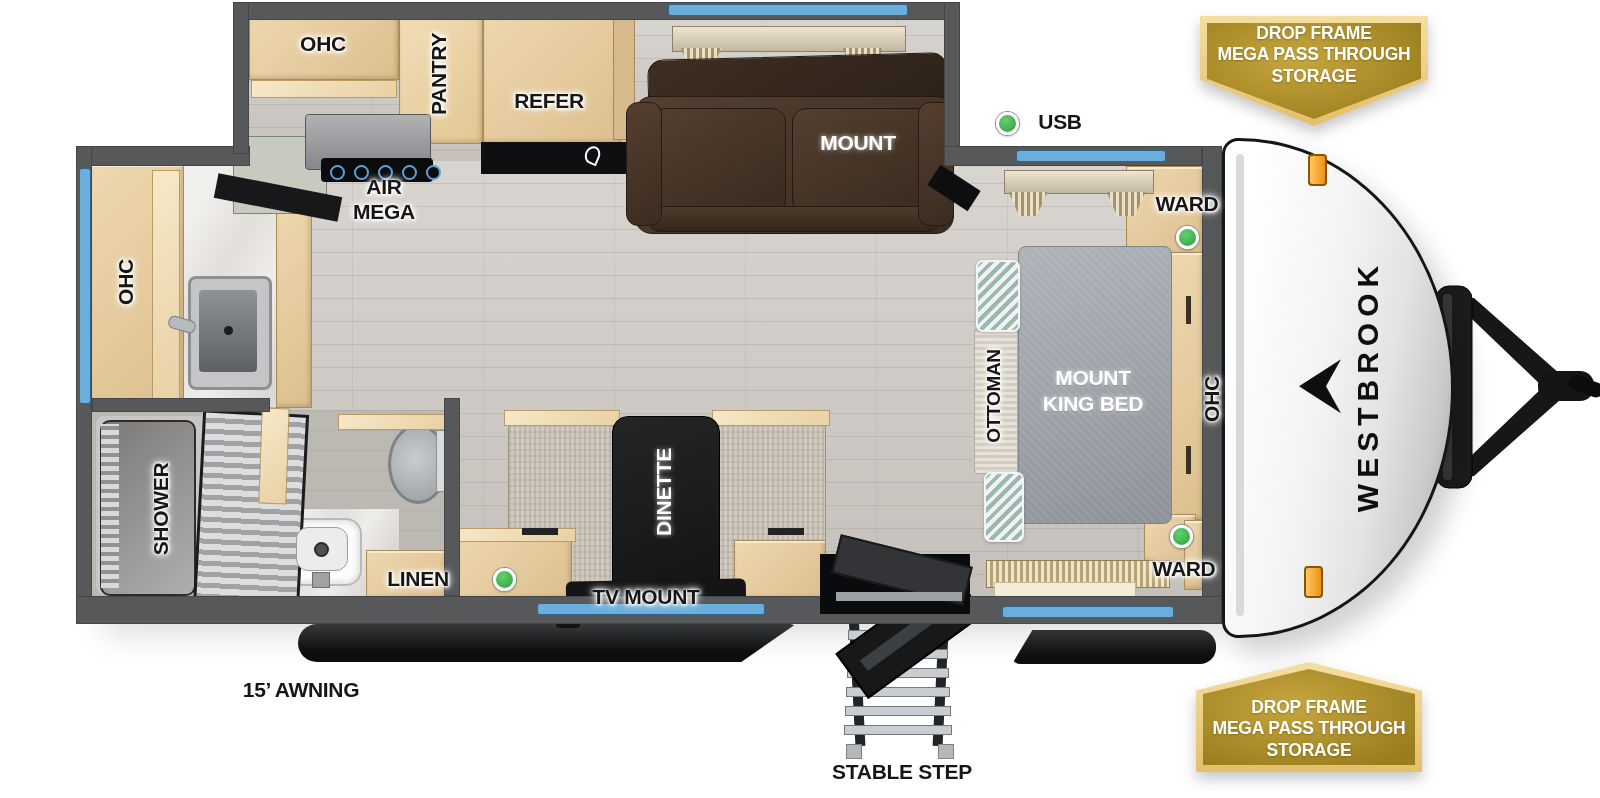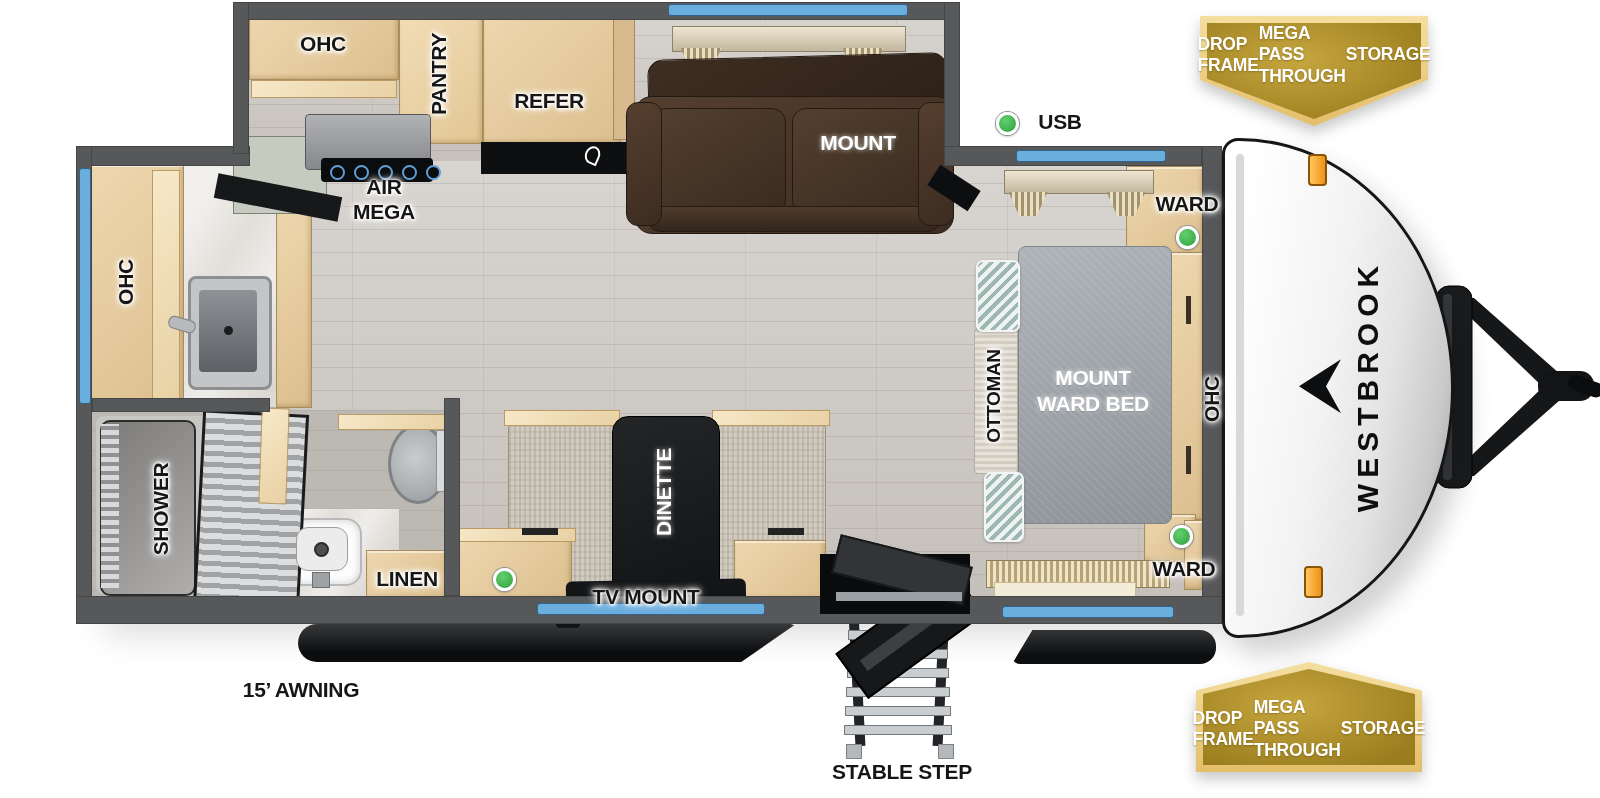--- a/index.html
+++ b/index.html
@@ -34,21 +34,21 @@
   .wlbl{color:#fff;text-shadow:0 0 5px rgba(255,255,255,.8),0 1px 2px rgba(0,0,0,.35)}
   .gdot{position:absolute;width:17px;height:17px;border-radius:50%;z-index:55;
         background:radial-gradient(circle at 38% 32%,#62d06e,#2f9e3d);border:3px solid #fff;
         box-shadow:0 0 0 1px #8d9493,0 1px 3px rgba(0,0,0,.35)}
   
   .badge{position:absolute;z-index:70;filter:drop-shadow(0 7px 7px rgba(0,0,0,.22))}
   .bshape{position:absolute;inset:0;background:linear-gradient(180deg,#f4dfa0,#e4be6a)}
   .bfill{position:absolute;inset:7px;background:radial-gradient(ellipse at 42% 38%,#c6a63f,#9a7d1d 85%)}
   .bdown{clip-path:polygon(0 0,100% 0,100% 58%,50% 100%,0 58%)}
   .bup{clip-path:polygon(50% 0,100% 26%,100% 100%,0 100%,0 26%)}
-  .btxt{position:absolute;inset:0;display:flex;flex-direction:row;align-items:center;justify-content:center;
+  .btxt{position:absolute;inset:0;display:flex;flex-direction:column;align-items:center;justify-content:center;
         color:#fff;font-weight:700;font-size:17.5px;line-height:1.22;letter-spacing:-.2px;z-index:2;
         text-shadow:0 1px 2px rgba(90,70,10,.45)}
   
   .cap{position:absolute;left:1222px;top:138px;width:226px;height:494px;z-index:40;
        background:linear-gradient(100deg,#ffffff 10%,#f3f3f3 45%,#e3e3e3 66%,#c9c9c9 84%,#9b9b9b 97%);
        border:3px solid #151617;border-radius:16px 215px 215px 16px / 16px 250px 250px 16px;
        box-shadow:14px 16px 26px rgba(0,0,0,.18)}
   .brand{position:absolute;left:1342px;top:386px;transform:translate(-50%,-50%) rotate(-90deg);
          display:flex;flex-direction:column;align-items:center;gap:10px;z-index:45}
   .brand-name{font-weight:700;font-size:30px;letter-spacing:6px;color:#0d0e0f;white-space:nowrap}
@@ -245,25 +245,25 @@
 
   <div class="lbl" style="left:323px;top:44px">OHC</div>
   <div class="lbl v" style="left:439px;top:74px">PANTRY</div>
   <div class="lbl" style="left:549px;top:101px">REFER</div>
   <div class="lbl" style="left:384px;top:187px">AIR</div>
   <div class="lbl" style="left:384px;top:212px">MEGA</div>
   <div class="lbl wlbl" style="left:858px;top:143px">MOUNT</div>
   <div class="lbl" style="left:1060px;top:122px">USB</div>
   <div class="lbl" style="left:1187px;top:204px">WARD</div>
   <div class="lbl wlbl" style="left:1093px;top:378px">MOUNT</div>
-  <div class="lbl wlbl" style="left:1093px;top:404px">WARD BED</div>
+  <div class="lbl wlbl" style="left:1093px;top:404px">KING BED</div>
   <div class="lbl v" style="left:994px;top:396px;font-size:19px">OTTOMAN</div>
   <div class="lbl v" style="left:1212px;top:399px">OHC</div>
   <div class="lbl" style="left:1184px;top:569px">WARD</div>
   <div class="lbl v" style="left:126px;top:282px">OHC</div>
   <div class="lbl v wlbl" style="left:664px;top:492px">DINETTE</div>
   <div class="lbl" style="left:646px;top:597px">TV MOUNT</div>
   <div class="lbl v" style="left:161px;top:509px">SHOWER</div>
-  <div class="lbl" style="left:407px;top:579px">LINEN</div>
+  <div class="lbl" style="left:418px;top:579px">LINEN</div>
   <div class="lbl" style="left:301px;top:690px">15’ AWNING</div>
   <div class="lbl" style="left:902px;top:772px">STABLE STEP</div>
 
 </div>
 
 </body></html>

